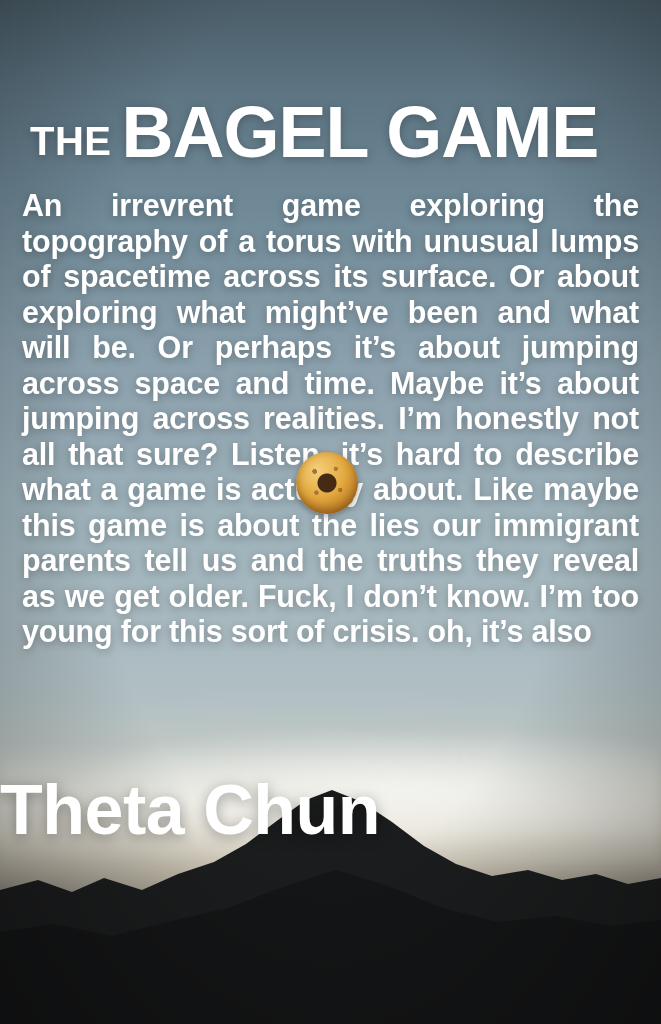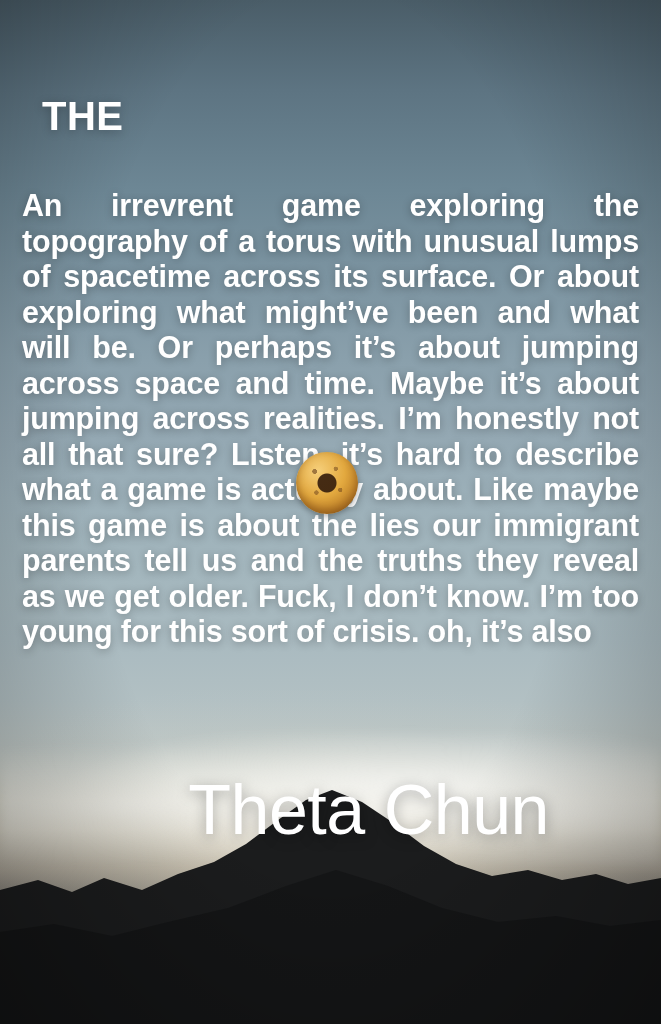--- a/index.html
+++ b/index.html
@@ -111,21 +111,20 @@
     color: #ffffff;
     text-shadow: 0 2px 10px rgba(0,0,0,0.25);
   }
   .title-the {
     font-size: 40px;
     font-weight: bold;
     letter-spacing: 0.5px;
     line-height: 1;
     padding-bottom: 7px;
     padding-right: 10px;
-    margin-left: 12px;
   }
   .title-main {
     font-size: 72px;
     font-weight: bold;
     letter-spacing: -1px;
     line-height: 1;
   }
 
   .blurb {
     position: absolute;
@@ -169,24 +168,24 @@
       radial-gradient(circle at 70% 20%, rgba(90,50,20,0.45) 0 2px, rgba(0,0,0,0) 2.4px),
       radial-gradient(circle at 80% 68%, rgba(90,50,20,0.45) 0 2px, rgba(0,0,0,0) 2.4px),
       radial-gradient(circle at 26% 74%, rgba(90,50,20,0.45) 0 2px, rgba(0,0,0,0) 2.4px);
   }
 
   .author {
     position: absolute;
     left: 0;
     top: 775px;
     width: 549px;
-    text-align: right;
+    text-align: left;
     color: #ffffff;
     font-size: 70px;
-    font-weight: normal;
+    font-weight: bold;
     letter-spacing: -0.5px;
     line-height: 1;
     text-shadow: 0 3px 14px rgba(0,0,0,0.35);
   }
 </style>
 </head>
 <body>
 
 <div id="poster">
 
@@ -199,20 +198,21 @@
       <path d="M0,330 L0,238 L54,230 L112,242 L168,228 L228,214 L286,192 L336,176 L388,192 L442,214 L498,228 L556,222 L610,232 L661,226 L661,330 Z" fill="#141516" opacity="0.95"></path>
     </svg>
   </div>
 
   <div class="vignette"></div>
 
   <div class="content">
 
     <div class="title-row">
       <span class="title-the">THE</span>
+      <span class="title-main">BAGEL GAME</span>
     </div>
 
     <div class="blurb">
       <span>An irrevrent game exploring the topography of a torus with unusual lumps of spacetime across its surface. Or about exploring what might’ve been and what will be. Or perhaps it’s about jumping across space and time. Maybe it’s about jumping across realities. I’m honestly not all that sure? Listen, it’s hard to describe what a game is actually about. Like maybe this game is about the lies our immigrant parents tell us and the truths they reveal as we get older. Fuck, I don’t know. I’m too young for this sort of crisis. oh, it’s also</span>
     </div>
 
     <div class="bagel"></div>
 
     <div class="author">Theta Chun</div>
 

